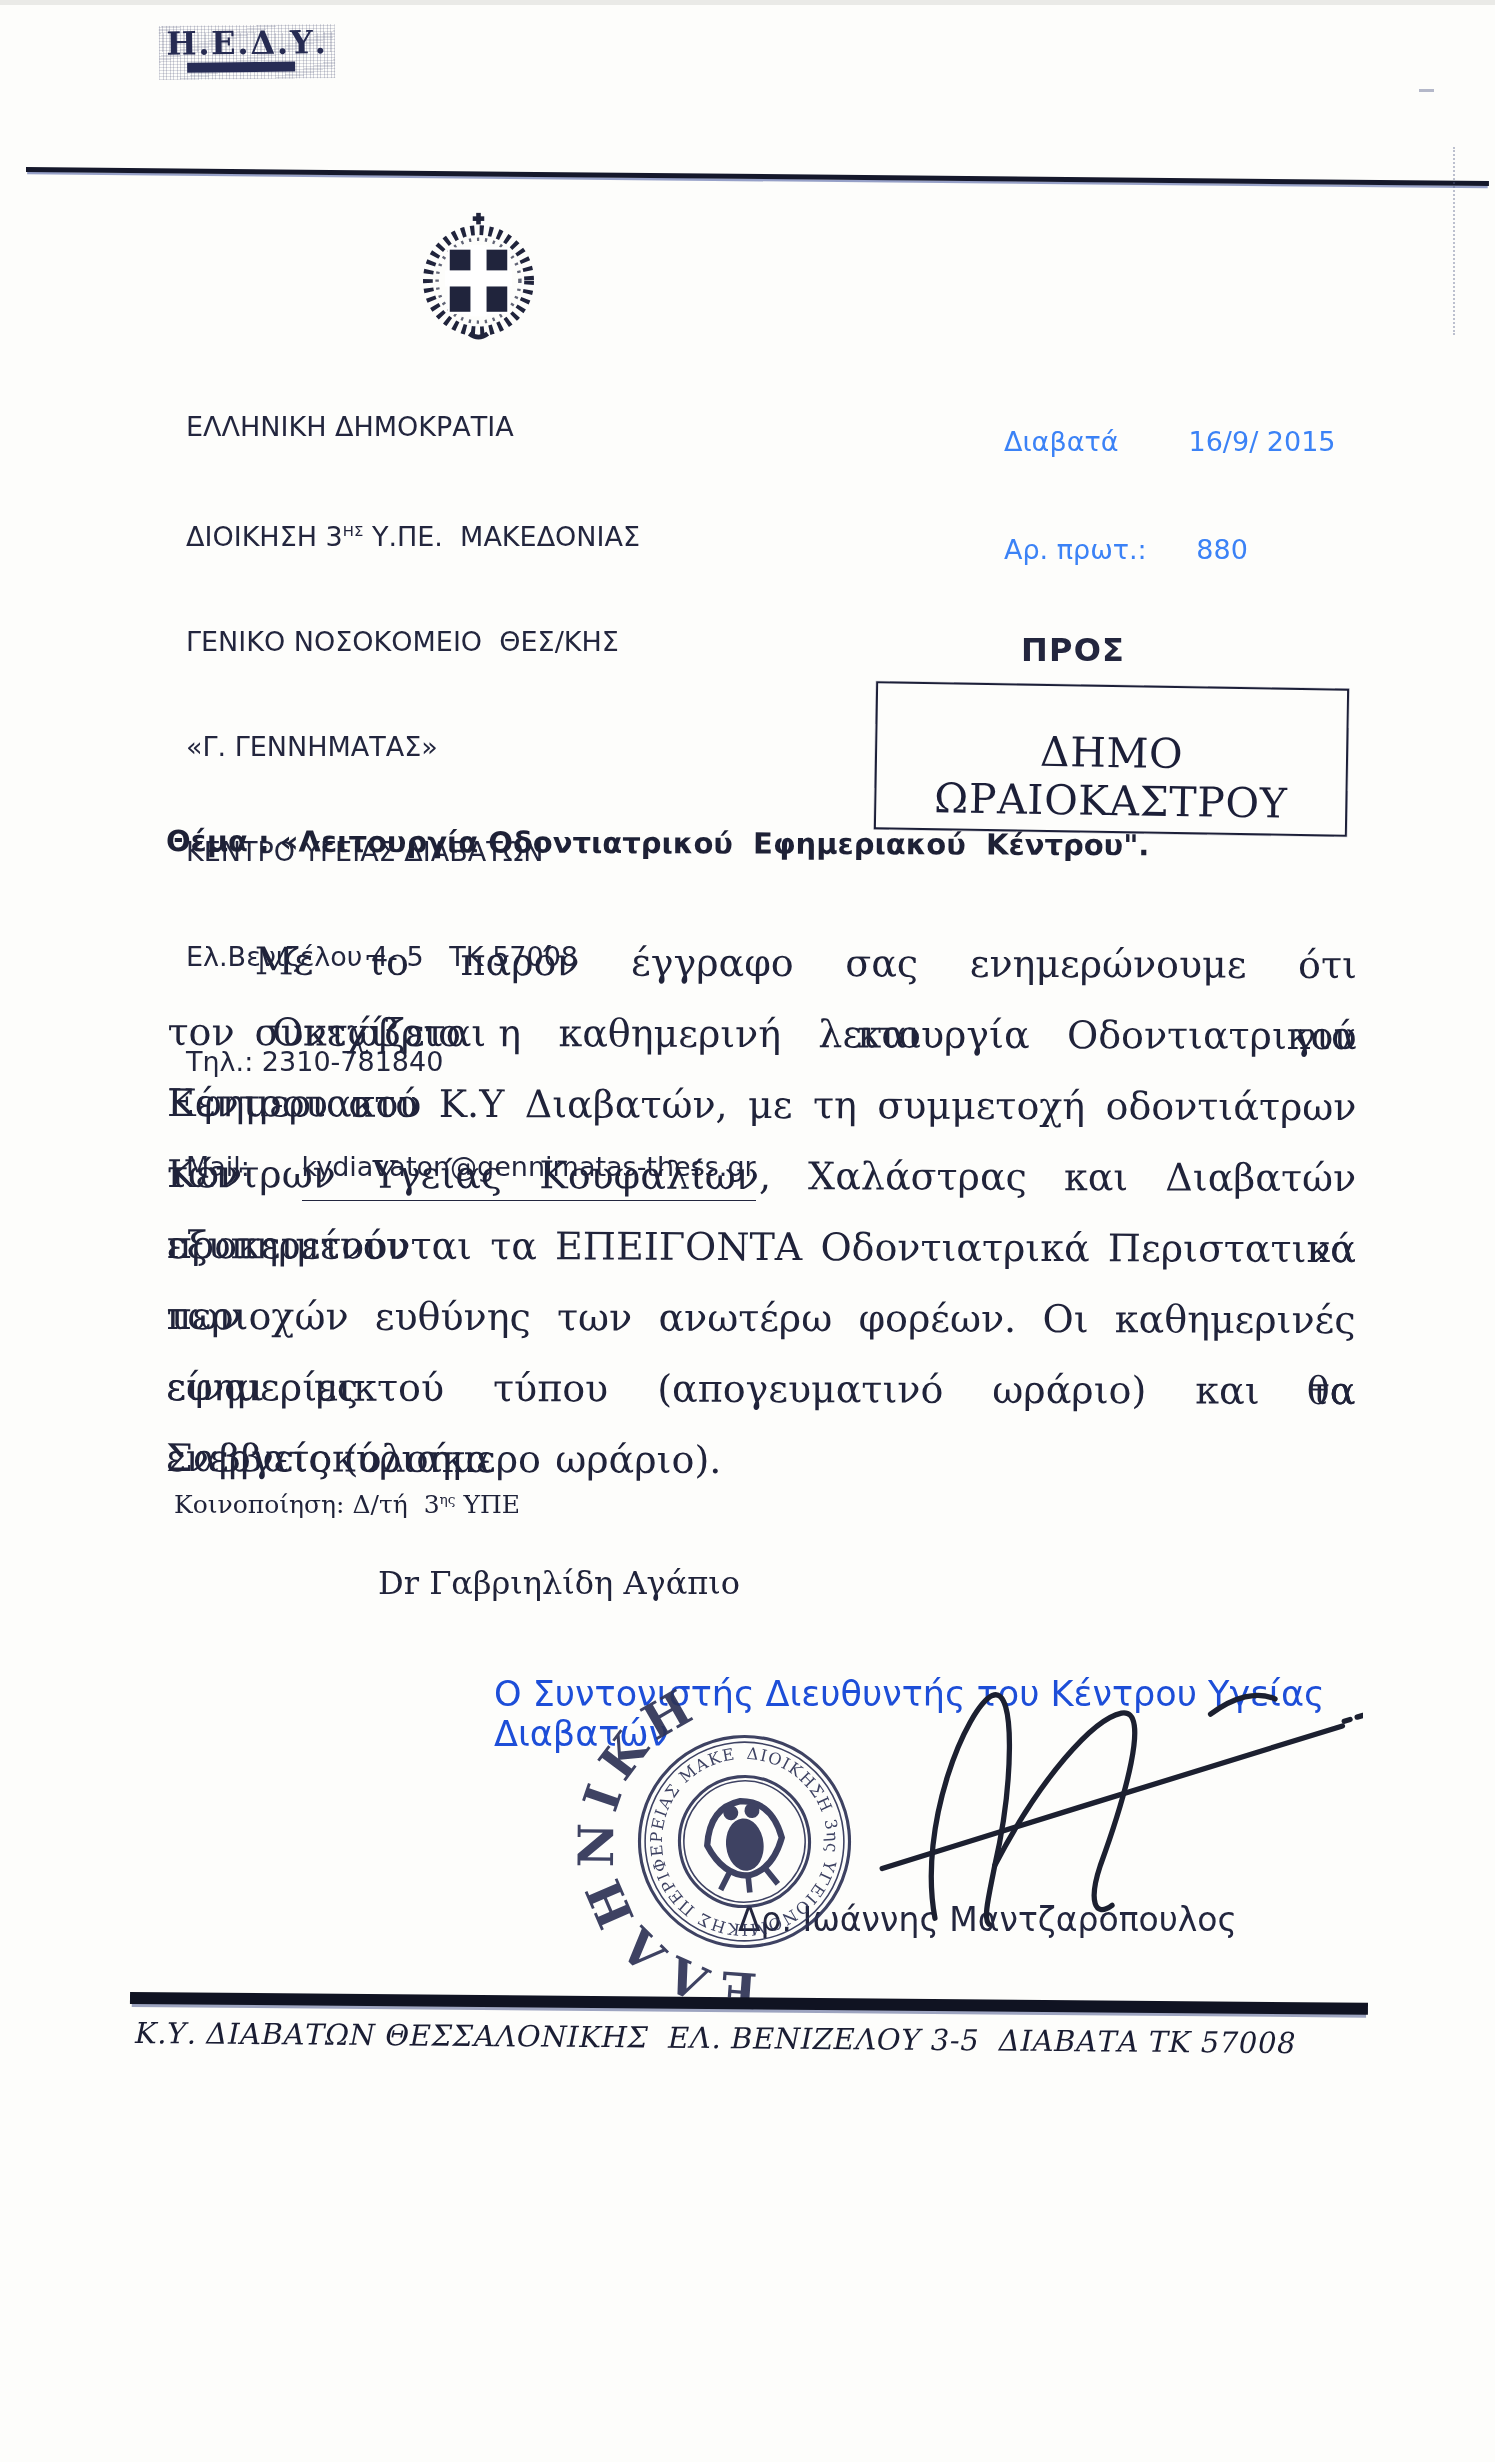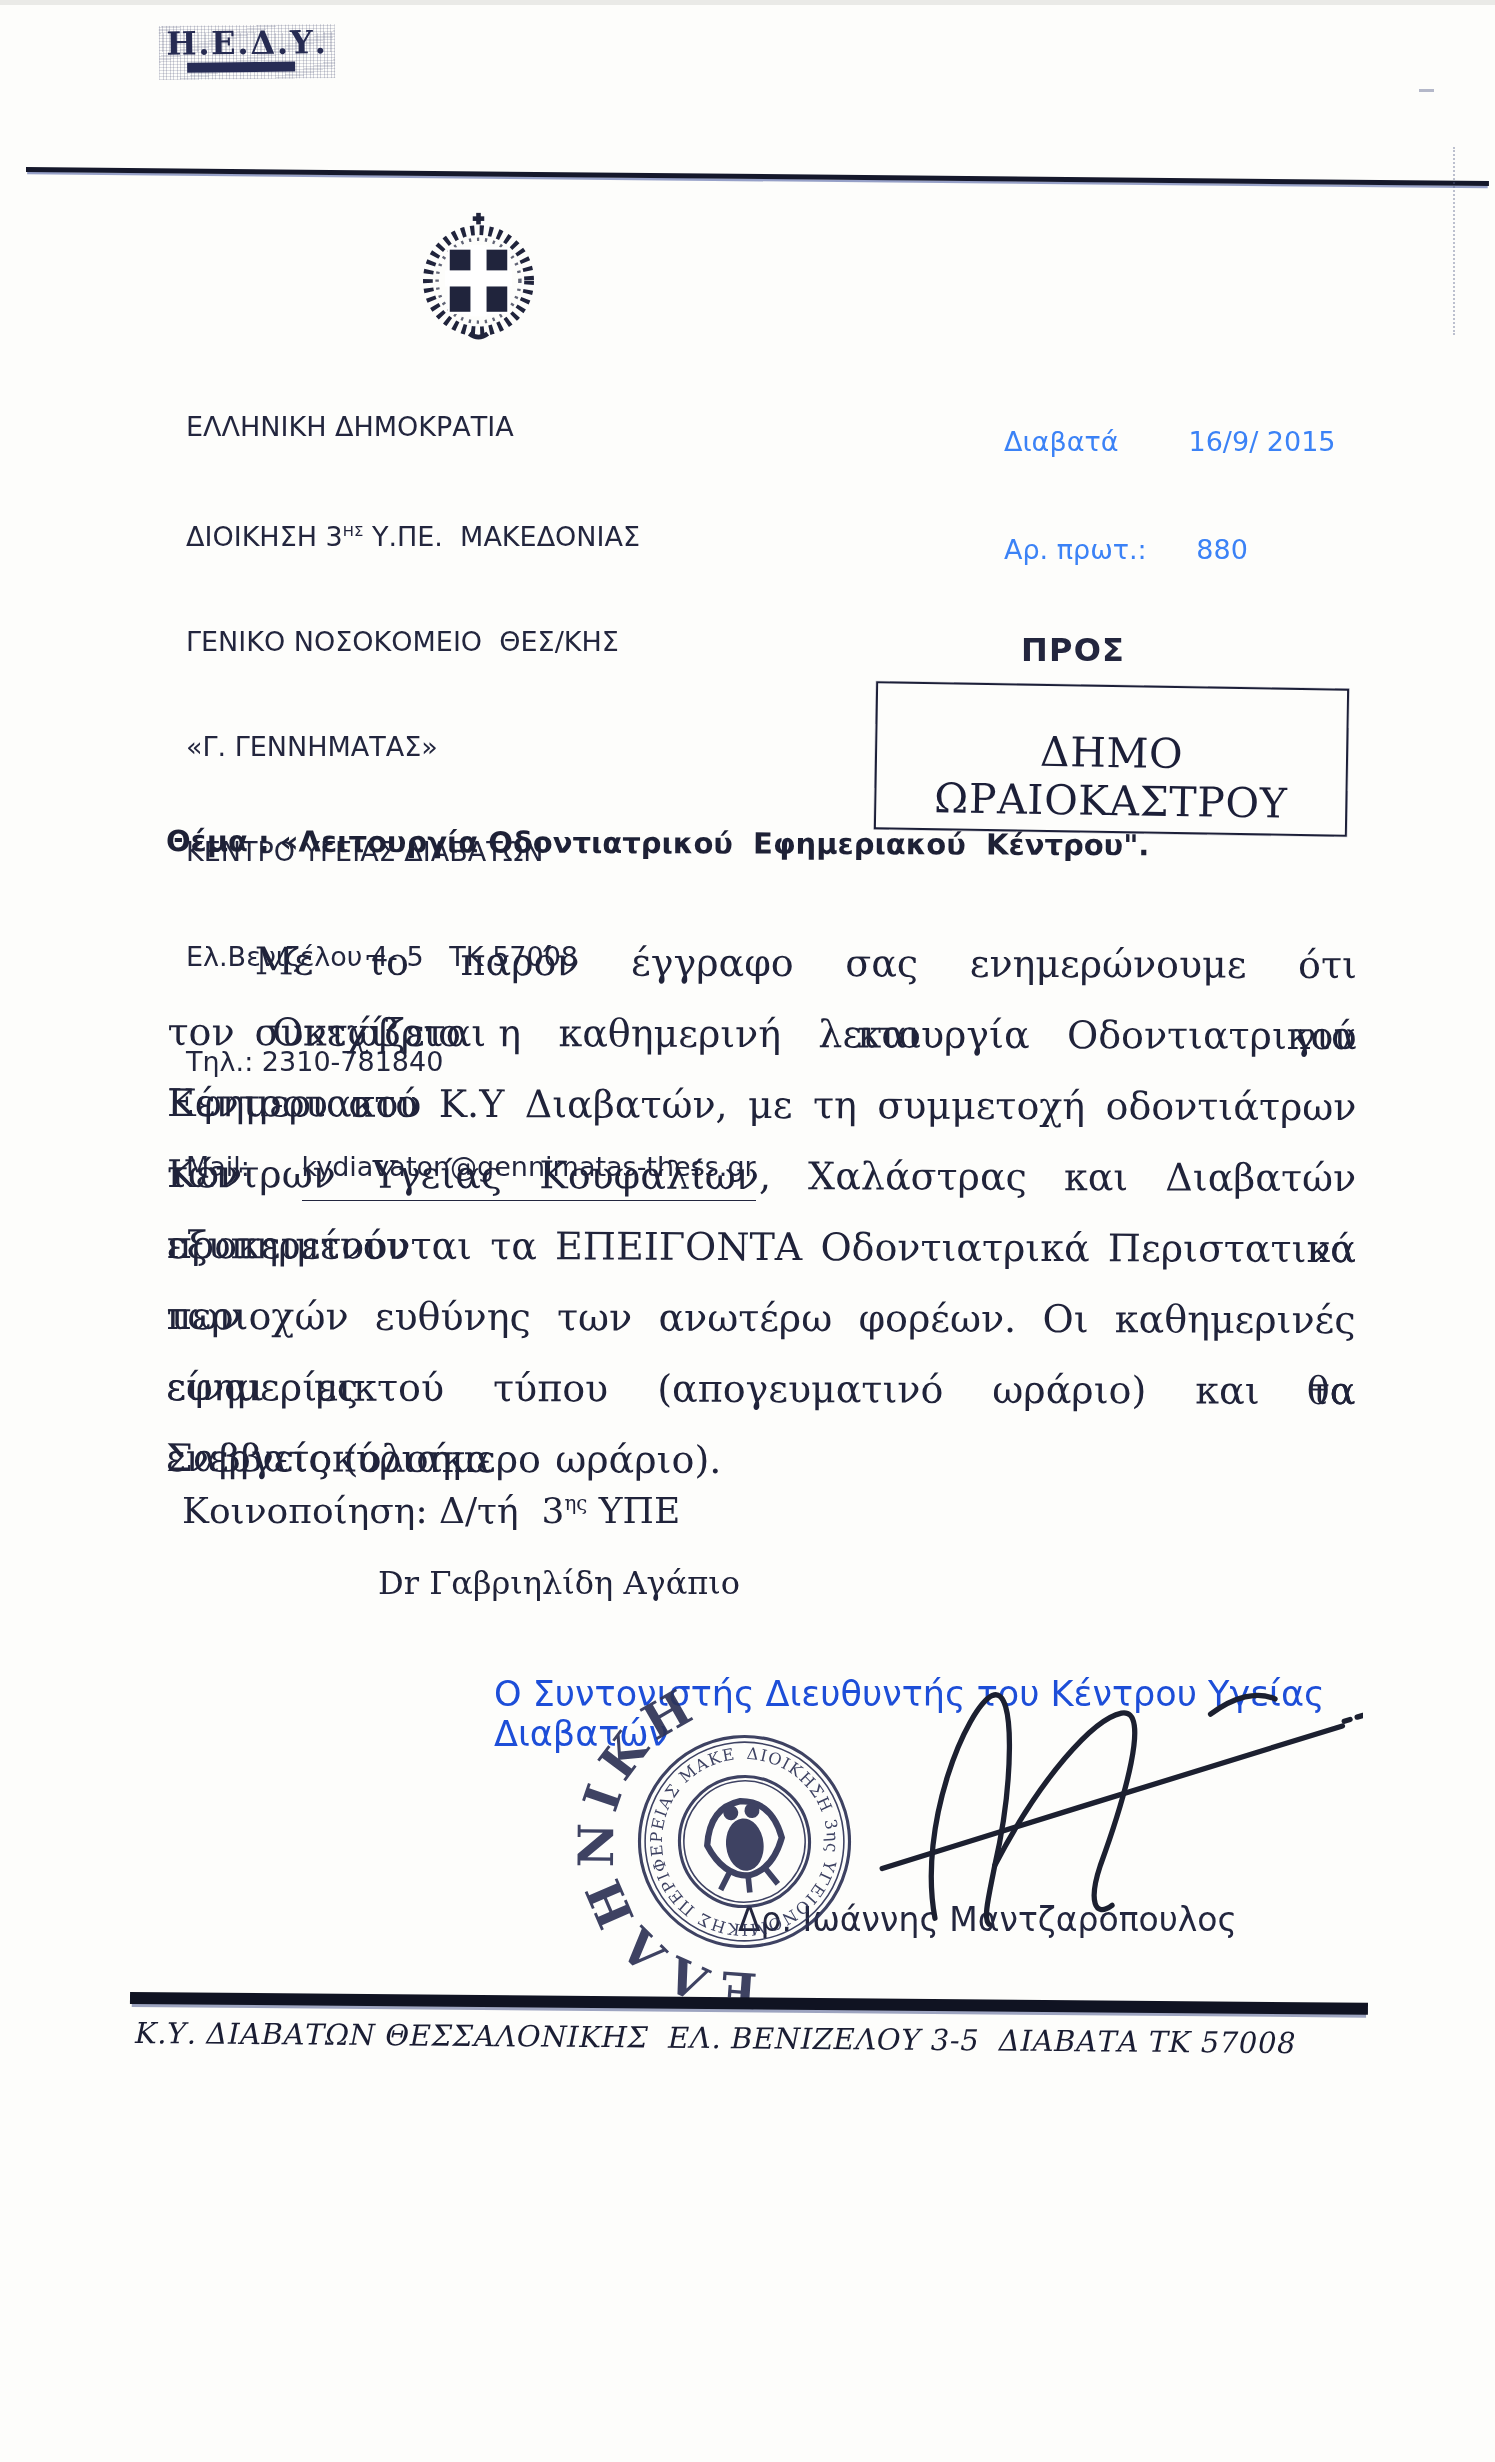--- a/index.html
+++ b/index.html
@@ -59,21 +59,21 @@
   #body{
     left:168px;top:926px;width:1189px;
     font-family:"DejaVu Serif","Liberation Serif",serif;
     font-size:38px;color:#20233a;transform:rotate(0.2deg);transform-origin:left top;
   }
   #body .ln{line-height:71px;height:71px;text-align:justify;text-align-last:justify;word-spacing:2.3px;}
   #body .ln.first{padding-left:87px;}
   #body .ln.last{text-align:left;text-align-last:left;}
   
   .serifline{font-family:"DejaVu Serif","Liberation Serif",serif;color:#20233a;white-space:pre;}
-  #cc1{left:182px;top:1490px;font-size:36px;}
+  #cc1{left:174px;top:1490px;font-size:25px;}
   #cc1 .sup{font-size:0.55em;vertical-align:super;}
   #cc2{left:378px;top:1564px;font-size:32px;}
   
   #sig-title{left:494px;top:1674px;font-size:35px;color:#1d4ed8;}
   #seal{left:557px;top:1654px;width:375px;height:375px;transform:rotate(-6deg);opacity:.92;}
   #sig-strokes{left:847px;top:1672px;width:516px;height:258px;}
   #sig-name{left:738px;top:1900px;font-size:33px;color:#23263e;}
   
   #footer-bar{
     left:130px;top:1992px;width:1238px;height:11.7px;background:#101322;

